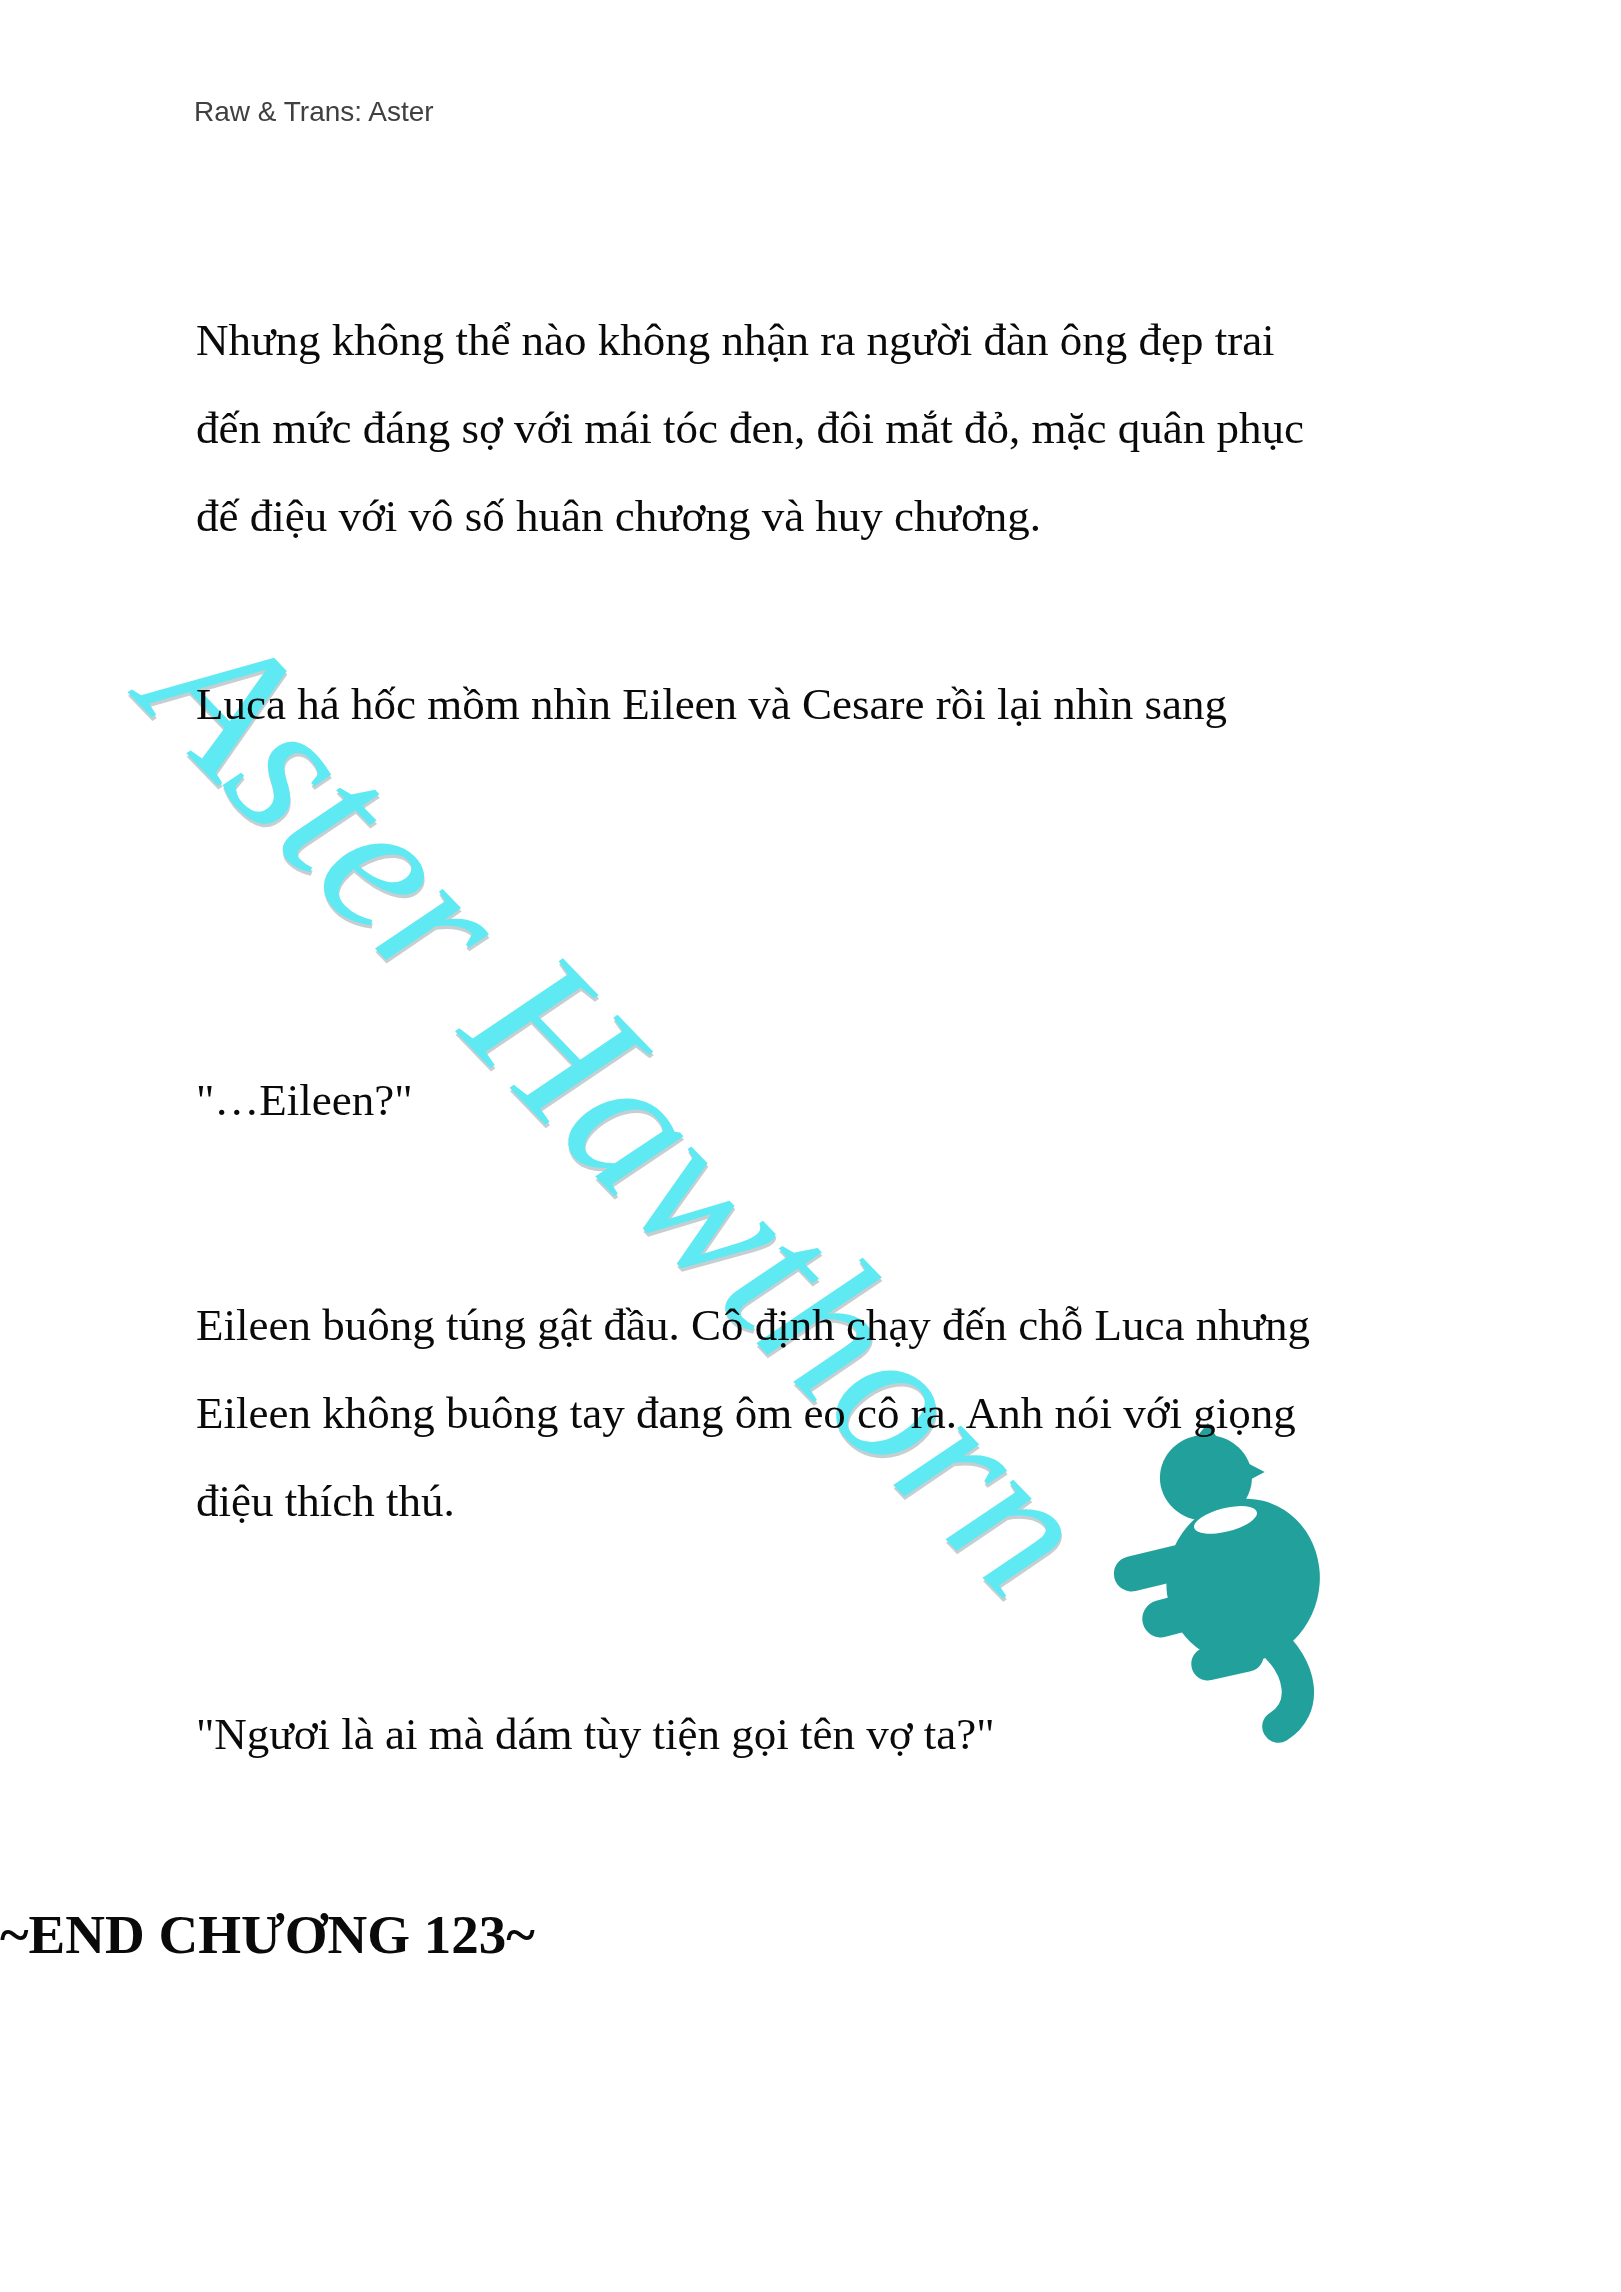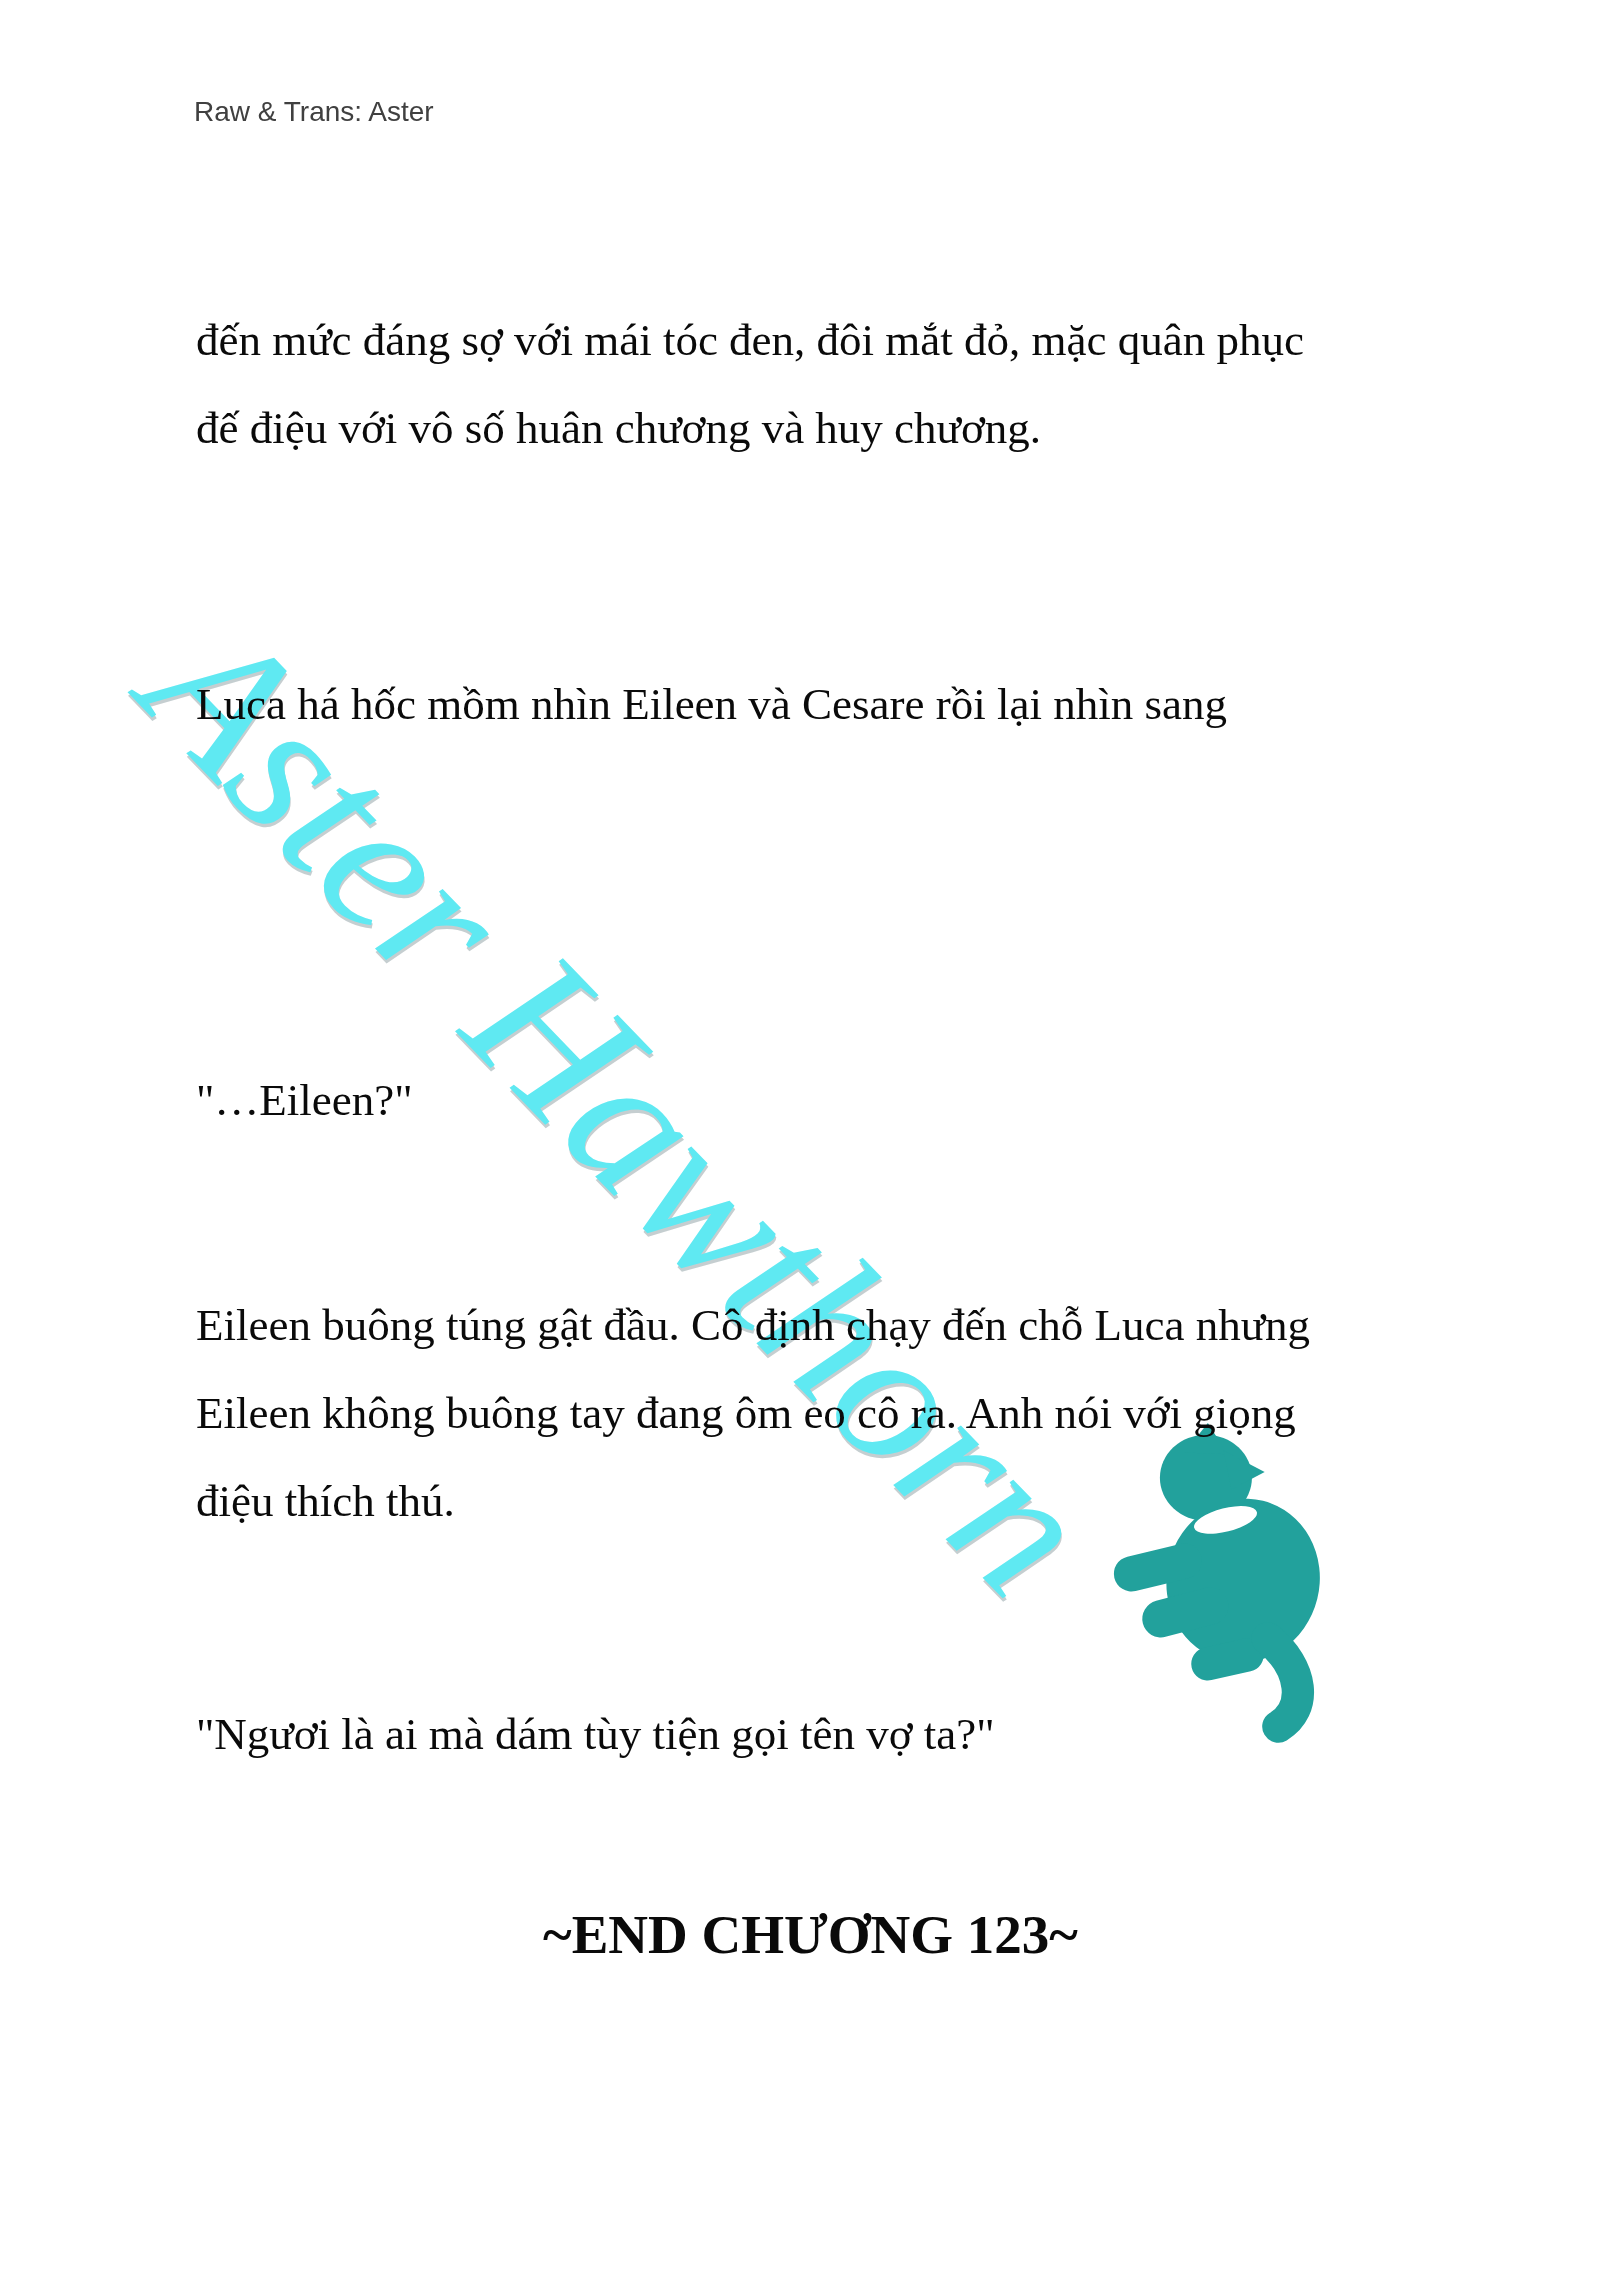--- a/index.html
+++ b/index.html
@@ -37,21 +37,21 @@
     font-size:45px;line-height:88px;
     white-space:nowrap;
   }
   .p1{top:296px;}
   .p2{top:660px;}
   .p3{top:1056px;}
   .p4{top:1281px;}
   .p5{top:1690px;}
   .end-line{
     position:absolute;left:0;top:1900px;width:1621px;
-    text-align:center;
+    text-align:left;
     font-size:55px;font-weight:bold;line-height:69px;
     white-space:nowrap;
   }
   .cat{
     position:absolute;left:1108px;top:1421px;
     width:235px;height:333px;
     z-index:1;
   }
 </style>
 </head>
@@ -59,20 +59,21 @@
 
 <div class="page">
 
   <div class="credit">Raw &amp; Trans: Aster</div>
 
   <div class="watermark" style="color: rgb(95, 233, 242);">Aster Hawthorn</div>
 
   <div class="content">
 
     <div class="para p1">
+      <div class="line">Nhưng không thể nào không nhận ra người đàn ông đẹp trai</div>
       <div class="line">đến mức đáng sợ với mái tóc đen, đôi mắt đỏ, mặc quân phục</div>
       <div class="line">đế điệu với vô số huân chương và huy chương.</div>
     </div>
 
     <div class="para p2">
       <div class="line">Luca há hốc mồm nhìn Eileen và Cesare rồi lại nhìn sang</div>
     </div>
 
     <div class="para p3">
       <div class="line">"…Eileen?"</div>

